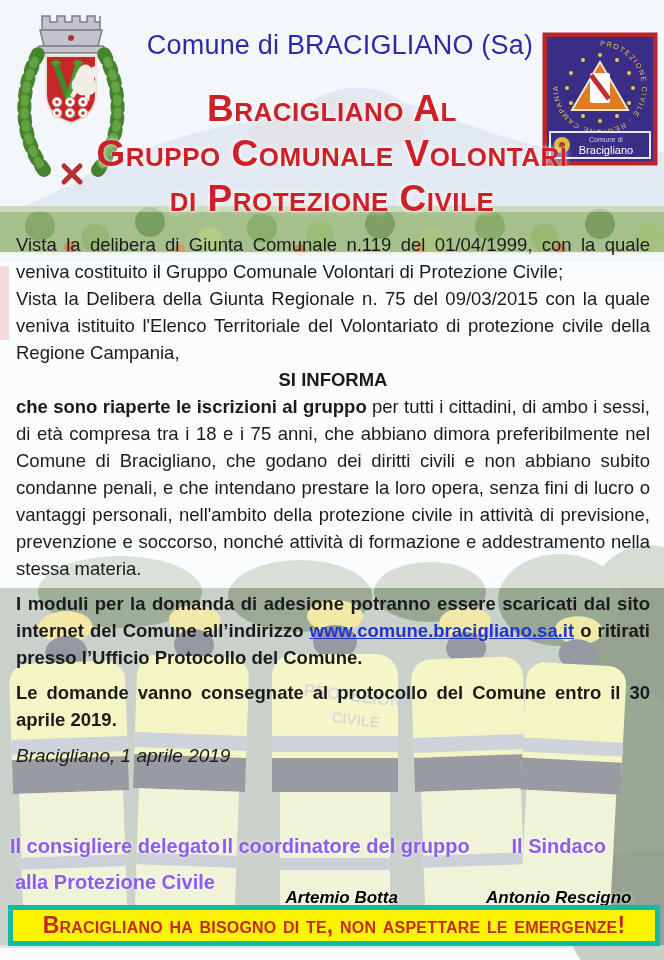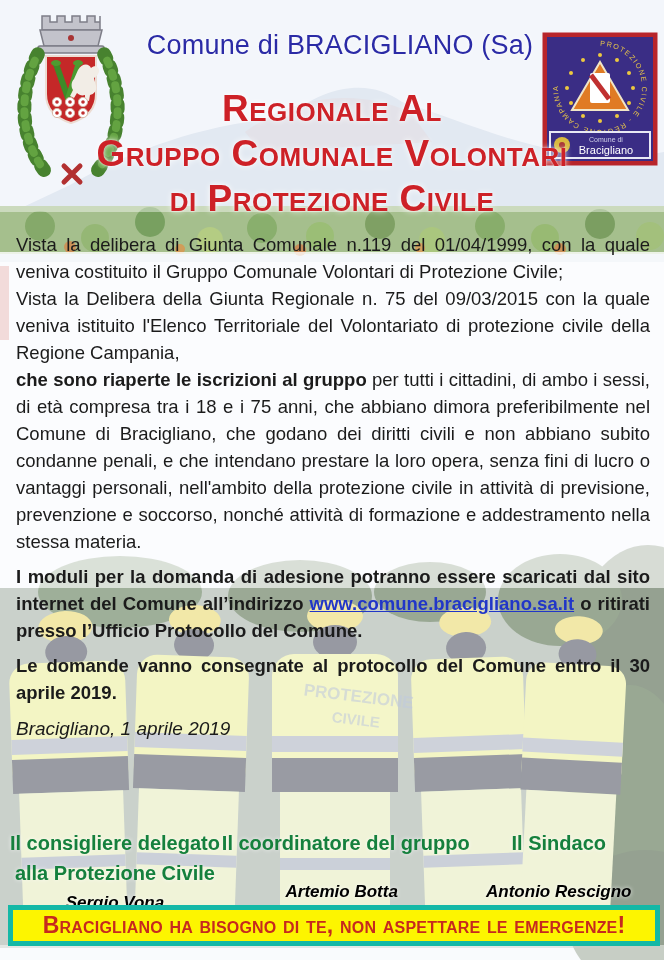--- a/index.html
+++ b/index.html
@@ -39,21 +39,21 @@
   .link{color:#2136c8;font-weight:bold;text-decoration:underline;cursor:pointer;}
   .date-line{font-style:italic;text-align:left;font-size:19px;margin-top:9px !important;}
 
   .signatures{
     left:8px;top:828px;width:648px;display:flex;z-index:2;
   }
   .sig-col{text-align:center;}
   .sig-c1{width:33%;}
   .sig-c2{width:37%;}
   .sig-c3{width:30%;text-align:center;}
-  .sig-role{font-weight:bold;font-size:20px;line-height:30px;color:#15803d;
+  .sig-role{font-weight:bold;font-size:20px;line-height:36px;color:#8b5cf6;
     text-shadow:0 0 4px rgba(255,255,255,.8);}
   .sig-c2 .sig-role,.sig-c3 .sig-role{white-space:nowrap;}
   .sig-name{font-weight:bold;font-style:italic;font-size:17px;color:#000000;margin-top:5px;
     text-shadow:0 0 4px rgba(255,255,255,.8);}
   .sig-c2 .sig-name,.sig-c3 .sig-name{margin-top:24px;}
 
   .banner{
     left:8px;top:905px;width:642px;height:31px;z-index:2;
     background:#fdf500;border:5px solid #14b8a6;
     display:flex;align-items:center;justify-content:center;
@@ -228,28 +228,29 @@
     <rect x="8" y="100" width="100" height="26" fill="#3a2d85" stroke="#e8e8f4" stroke-width="2"></rect>
     <circle cx="20" cy="113" r="8" fill="#d9b93f"></circle>
     <circle cx="20" cy="113" r="3" fill="#a83434"></circle>
     <text x="64" y="110" font-size="7" fill="#cfcfe8" text-anchor="middle" font-family="Liberation Sans, sans-serif">Comune di</text>
     <text x="64" y="122" font-size="11" fill="#ffffff" text-anchor="middle" font-family="Liberation Sans, sans-serif">Bracigliano</text>
   </svg>
 
   <div class="layer municipality">Comune di BRACIGLIANO (Sa)</div>
 
   <div class="layer title-block">
-    <div>Regionale Al</div>
+    <div>Bracigliano Al</div>
     <div>Gruppo Comunale Volontari</div>
     <div>di Protezione Civile</div>
   </div>
 
   <div class="layer body-block">
     <p>Vista la delibera di Giunta Comunale n.119 del 01/04/1999, con la quale veniva costituito il Gruppo Comunale Volontari di Protezione Civile;</p>
     <p>Vista la Delibera della Giunta Regionale n. 75 del 09/03/2015 con la quale veniva istituito l'Elenco Territoriale del Volontariato di protezione civile della Regione Campania,</p>
+    <p class="si-informa">SI INFORMA</p>
     <p><span class="bold">che sono riaperte le iscrizioni al gruppo</span><span> per tutti i cittadini, di ambo i sessi, di età compresa tra i 18 e i 75 anni, che abbiano dimora preferibilmente nel Comune di Bracigliano, che godano dei diritti civili e non abbiano subito condanne penali, e che intendano prestare la loro opera, senza fini di lucro o vantaggi personali, nell'ambito della protezione civile in attività di previsione, prevenzione e soccorso, nonché attività di formazione e addestramento nella stessa materia.</span></p>
     <p class="mt bold"><span>I moduli per la domanda di adesione potranno essere scaricati dal sito internet del Comune all’indirizzo </span><span class="link">www.comune.bracigliano.sa.it</span><span> o ritirati presso l’Ufficio Protocollo del Comune.</span></p>
     <p class="mt bold">Le domande vanno consegnate al protocollo del Comune entro il 30 aprile 2019.</p>
     <p class="date-line">Bracigliano, 1 aprile 2019</p>
   </div>
 
   <div class="layer signatures">
     <div class="sig-col sig-c1">
       <div class="sig-role">Il consigliere delegato alla Protezione Civile</div>
       <div class="sig-name">Sergio Vona</div>

